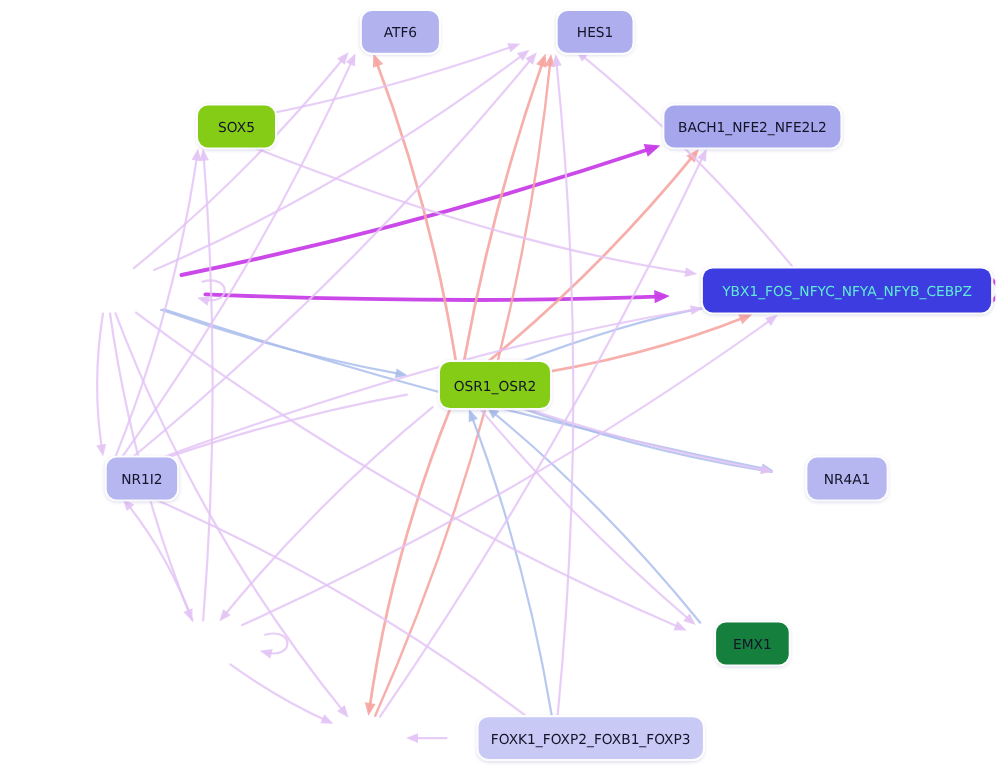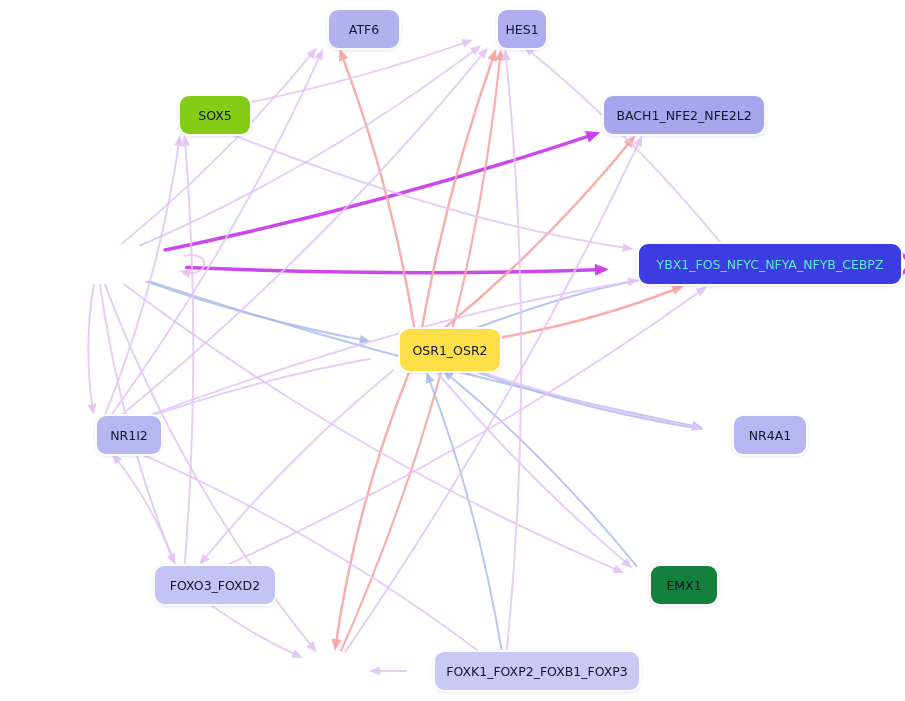--- a/index.html
+++ b/index.html
@@ -195,23 +195,22 @@
         <path d="M 393.3 370.2 Q 288.8 455.8, 202.5 561.1" fill="none" stroke="#e3c3f5" stroke-width="2" stroke-linecap="round" opacity="0.82"></path>
         <polygon points="199.4,565.0 202.9,553.6 209.8,559.3" fill="#e3c3f5" opacity="0.88"></polygon>
       </g>
       <g>
         <path d="M 436.3 371.5 Q 525.6 476.9, 628.6 565.0" fill="none" stroke="#e3c3f5" stroke-width="2" stroke-linecap="round" opacity="0.82"></path>
         <polygon points="632.4,568.2 621.1,564.5 627.0,557.7" fill="#e3c3f5" opacity="0.88"></polygon>
       </g>
     </svg>
 
 <div class="node" style="left: 332px; top: 29px; width: 70px; height: 38px; background: rgb(178, 178, 239);">ATF6</div>
-    <div class="node" style="left: 490px; top: 29px; width: 48px; height: 38px; background: rgb(174, 174, 238);">HES1</div>
+    <div class="node" style="left: 509px; top: 29px; width: 68px; height: 38px; background: rgb(174, 174, 238);">HES1</div>
     <div class="node" style="left: 183px; top: 115px; width: 70px; height: 38px; background: #84cc16;">SOX5</div>
     <div class="node" style="left: 652px; top: 115px; width: 160px; height: 38px; background: rgb(166, 166, 236);">BACH1_NFE2_NFE2L2</div>
     <div class="node" style="left: 738px; top: 264px; width: 262px; height: 40px; background: rgb(60, 60, 224); color: #5eead4;">YBX1_FOS_NFYC_NFYA_NFYB_CEBPZ</div>
-    <div class="node" style="left: 418px; top: 350px; width: 100px; height: 42px; background: #fde047;">OSR1_OSR2</div>
+    <div class="node" style="left: 418px; top: 350px; width: 100px; height: 42px; background: #84cc16;">OSR1_OSR2</div>
     <div class="node" style="left: 97px; top: 435px; width: 64px; height: 38px; background: rgb(182, 182, 240);">NR1I2</div>
     <div class="node" style="left: 738px; top: 435px; width: 72px; height: 38px; background: rgb(182, 182, 240);">NR4A1</div>
-    <div class="node" style="left: 183px; top: 585px; width: 120px; height: 38px; background: rgb(196, 196, 244);">FOXO3_FOXD2</div>
     <div class="node" style="left: 652px; top: 585px; width: 66px; height: 38px; background: #15803d;">EMX1</div>
     <div class="node" style="left: 505px; top: 671px; width: 204px; height: 38px; background: rgb(201, 201, 245); text-align: right;">FOXK1_FOXP2_FOXB1_FOXP3</div>
   </div>
 
 </body></html>

